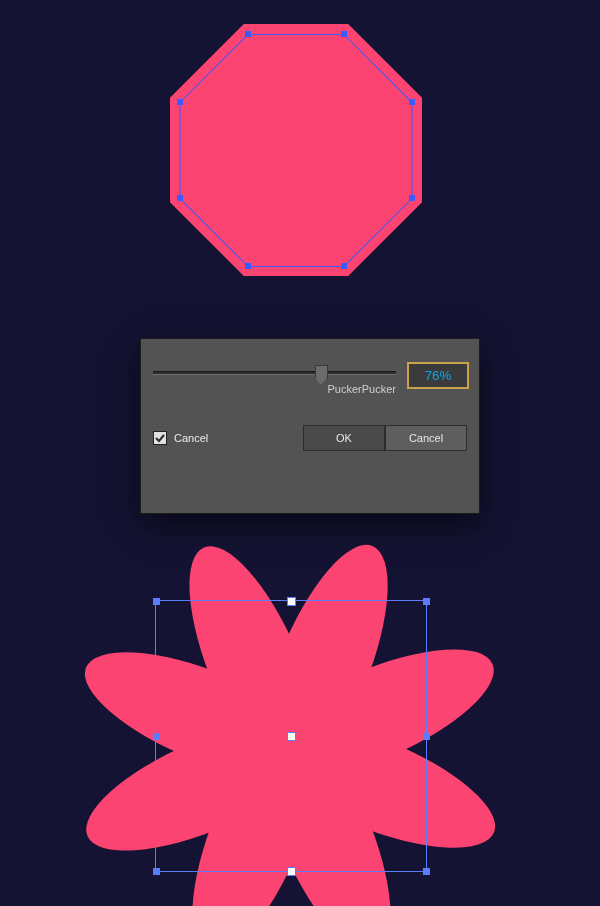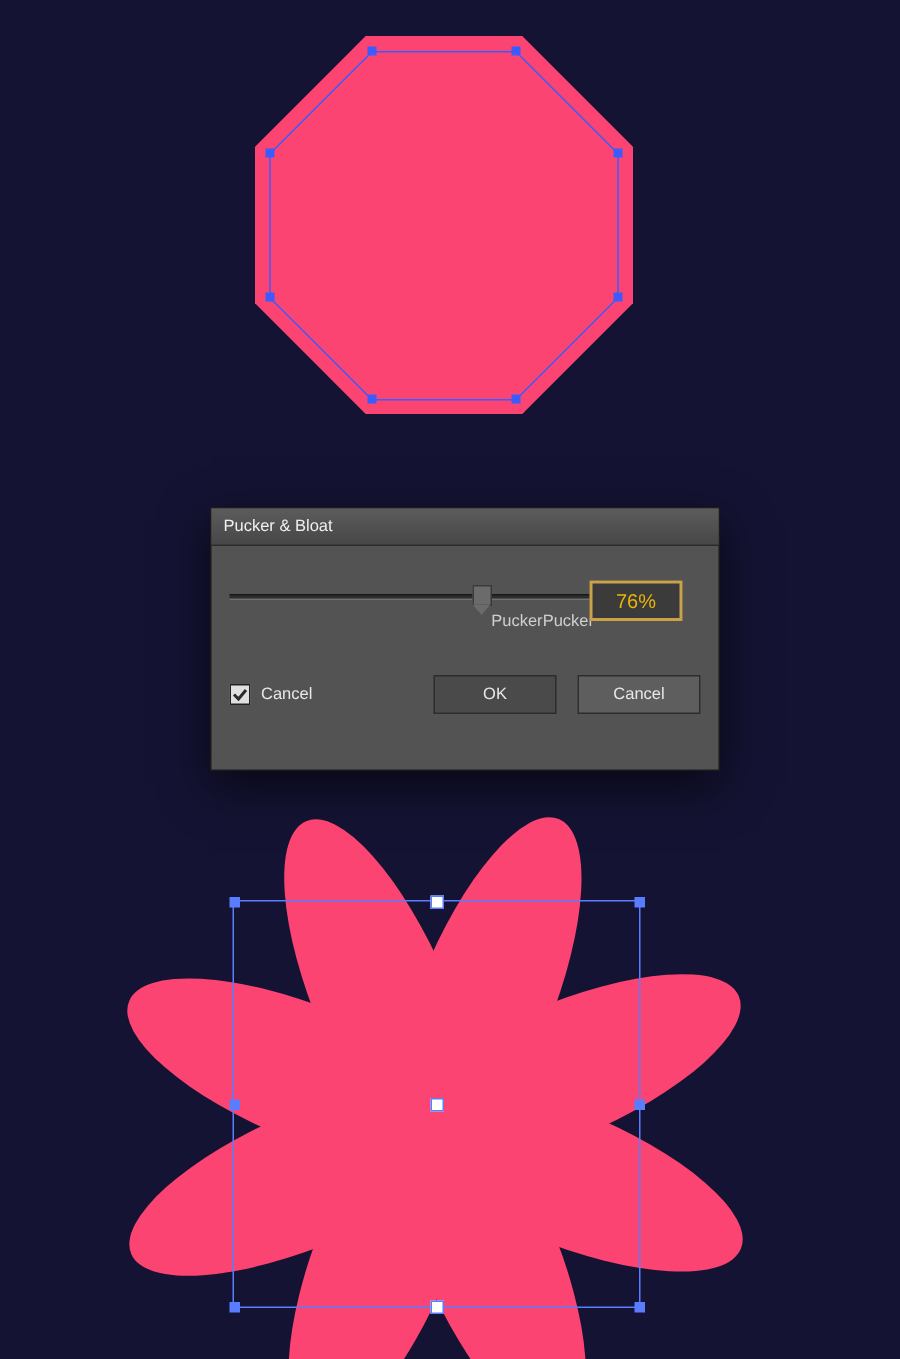--- a/index.html
+++ b/index.html
@@ -6,25 +6,25 @@
   .stage{position:relative;width:600px;height:906px}
 
   
   .dlg{position:absolute;left:140px;top:338px;width:338px;height:174px;background:#535353;border:1px solid #1b1b1b;box-shadow:0 10px 30px rgba(0,0,0,.6)}
   .dlg-titlebar{height:24px;line-height:24px;background:linear-gradient(#5c5c5c,#474747);border-bottom:1px solid #2b2b2b;padding:0 8px;color:#f0f0f0}
   .dlg-body{position:relative;padding:10px 12px 12px 12px}
   .slider-track{position:relative;height:2px;background:#2d2d2d;border-top:1px solid #1a1a1a;border-bottom:1px solid #717171;margin:22px 0 24px 0;left:0;width:243px}
   .slider-thumb{position:absolute;top:-7px;width:11px;height:12px;background:#6b6b6b;border:1px solid #3a3a3a}
   .slider-thumb:after{content:"";position:absolute;left:-1px;bottom:-7px;border-left:6px solid transparent;border-right:6px solid transparent;border-top:7px solid #6b6b6b}
   .slider-labels{display:flex;justify-content:flex-end;width:243px;color:#cfcfcf;margin-top:-16px}
-  .value-box{position:absolute;top:23px;left:252px;width:54px;height:21px;background:#3b3b3b;border:2px solid #caa24a;color:#eab308;text-align:center;line-height:21px;outline:none}
+  .value-box{position:absolute;top:23px;left:266px;width:54px;height:21px;background:#3b3b3b;border:2px solid #caa24a;color:#0ea5e9;text-align:center;line-height:21px;outline:none}
   .row2{display:flex;align-items:center;margin-top:30px}
   .chk{width:12px;height:12px;border:1px solid #222;background:#e0e0e0;display:inline-flex;align-items:center;justify-content:center;margin-right:7px}
   .chk svg{width:10px;height:10px;display:block}
-  .btn{width:80px;height:24px;background:#5e5e5e;border:1px solid #2d2d2d;color:#e8e8e8;display:inline-flex;align-items:center;justify-content:center;margin-left:14px;cursor:pointer}
+  .btn{width:80px;height:24px;background:#5e5e5e;border:1px solid #2d2d2d;color:#e8e8e8;display:inline-flex;align-items:center;justify-content:center;cursor:pointer}
   .btn.ok{background:#4a4a4a}
 
   
   .octagon{position:absolute;left:170px;top:24px;width:252px;height:252px;background:#fb4471;clip-path:polygon(29.29% 0%,70.71% 0%,100% 29.29%,100% 70.71%,70.71% 100%,29.29% 100%,0% 70.71%,0% 29.29%)}
   .octa-points,.octa-edges{position:absolute;left:170px;top:24px;width:252px;height:252px;pointer-events:none}
   .pt{position:absolute;width:6px;height:6px;background:#3a5cff;transform:translate(-50%,-50%)}
   .edge{position:absolute;height:1px;background:#3a5cff;transform-origin:left center}
 
   
   .flower{position:absolute;left:70px;top:530px;width:440px;height:440px;pointer-events:none}
@@ -56,23 +56,20 @@
       <div class="pt" style="left: 242.409px; top: 77.7819px;"></div>
       <div class="pt" style="left: 242.409px; top: 174.218px;"></div>
       <div class="pt" style="left: 174.218px; top: 242.409px;"></div>
       <div class="pt" style="left: 77.7819px; top: 242.409px;"></div>
       <div class="pt" style="left: 9.59118px; top: 174.218px;"></div>
       <div class="pt" style="left: 9.59118px; top: 77.7819px;"></div>
       <div class="pt" style="left: 77.7819px; top: 9.59118px;"></div>
     </div>
 
   <div class="dlg">
-    <div class="dlg-titlebar">
-      <span>Pucker &amp; Bloat</span>
-    </div>
     <div class="dlg-body">
       <div class="slider-track">
         <div class="slider-thumb" id="slider-thumb" style="left: 161.67px;"></div>
       </div>
       <div class="slider-labels">
         <span>Pucker</span>
         <span>Pucker</span>
       </div>
       <input class="value-box" value="76%" style="">
       <div class="row2">

